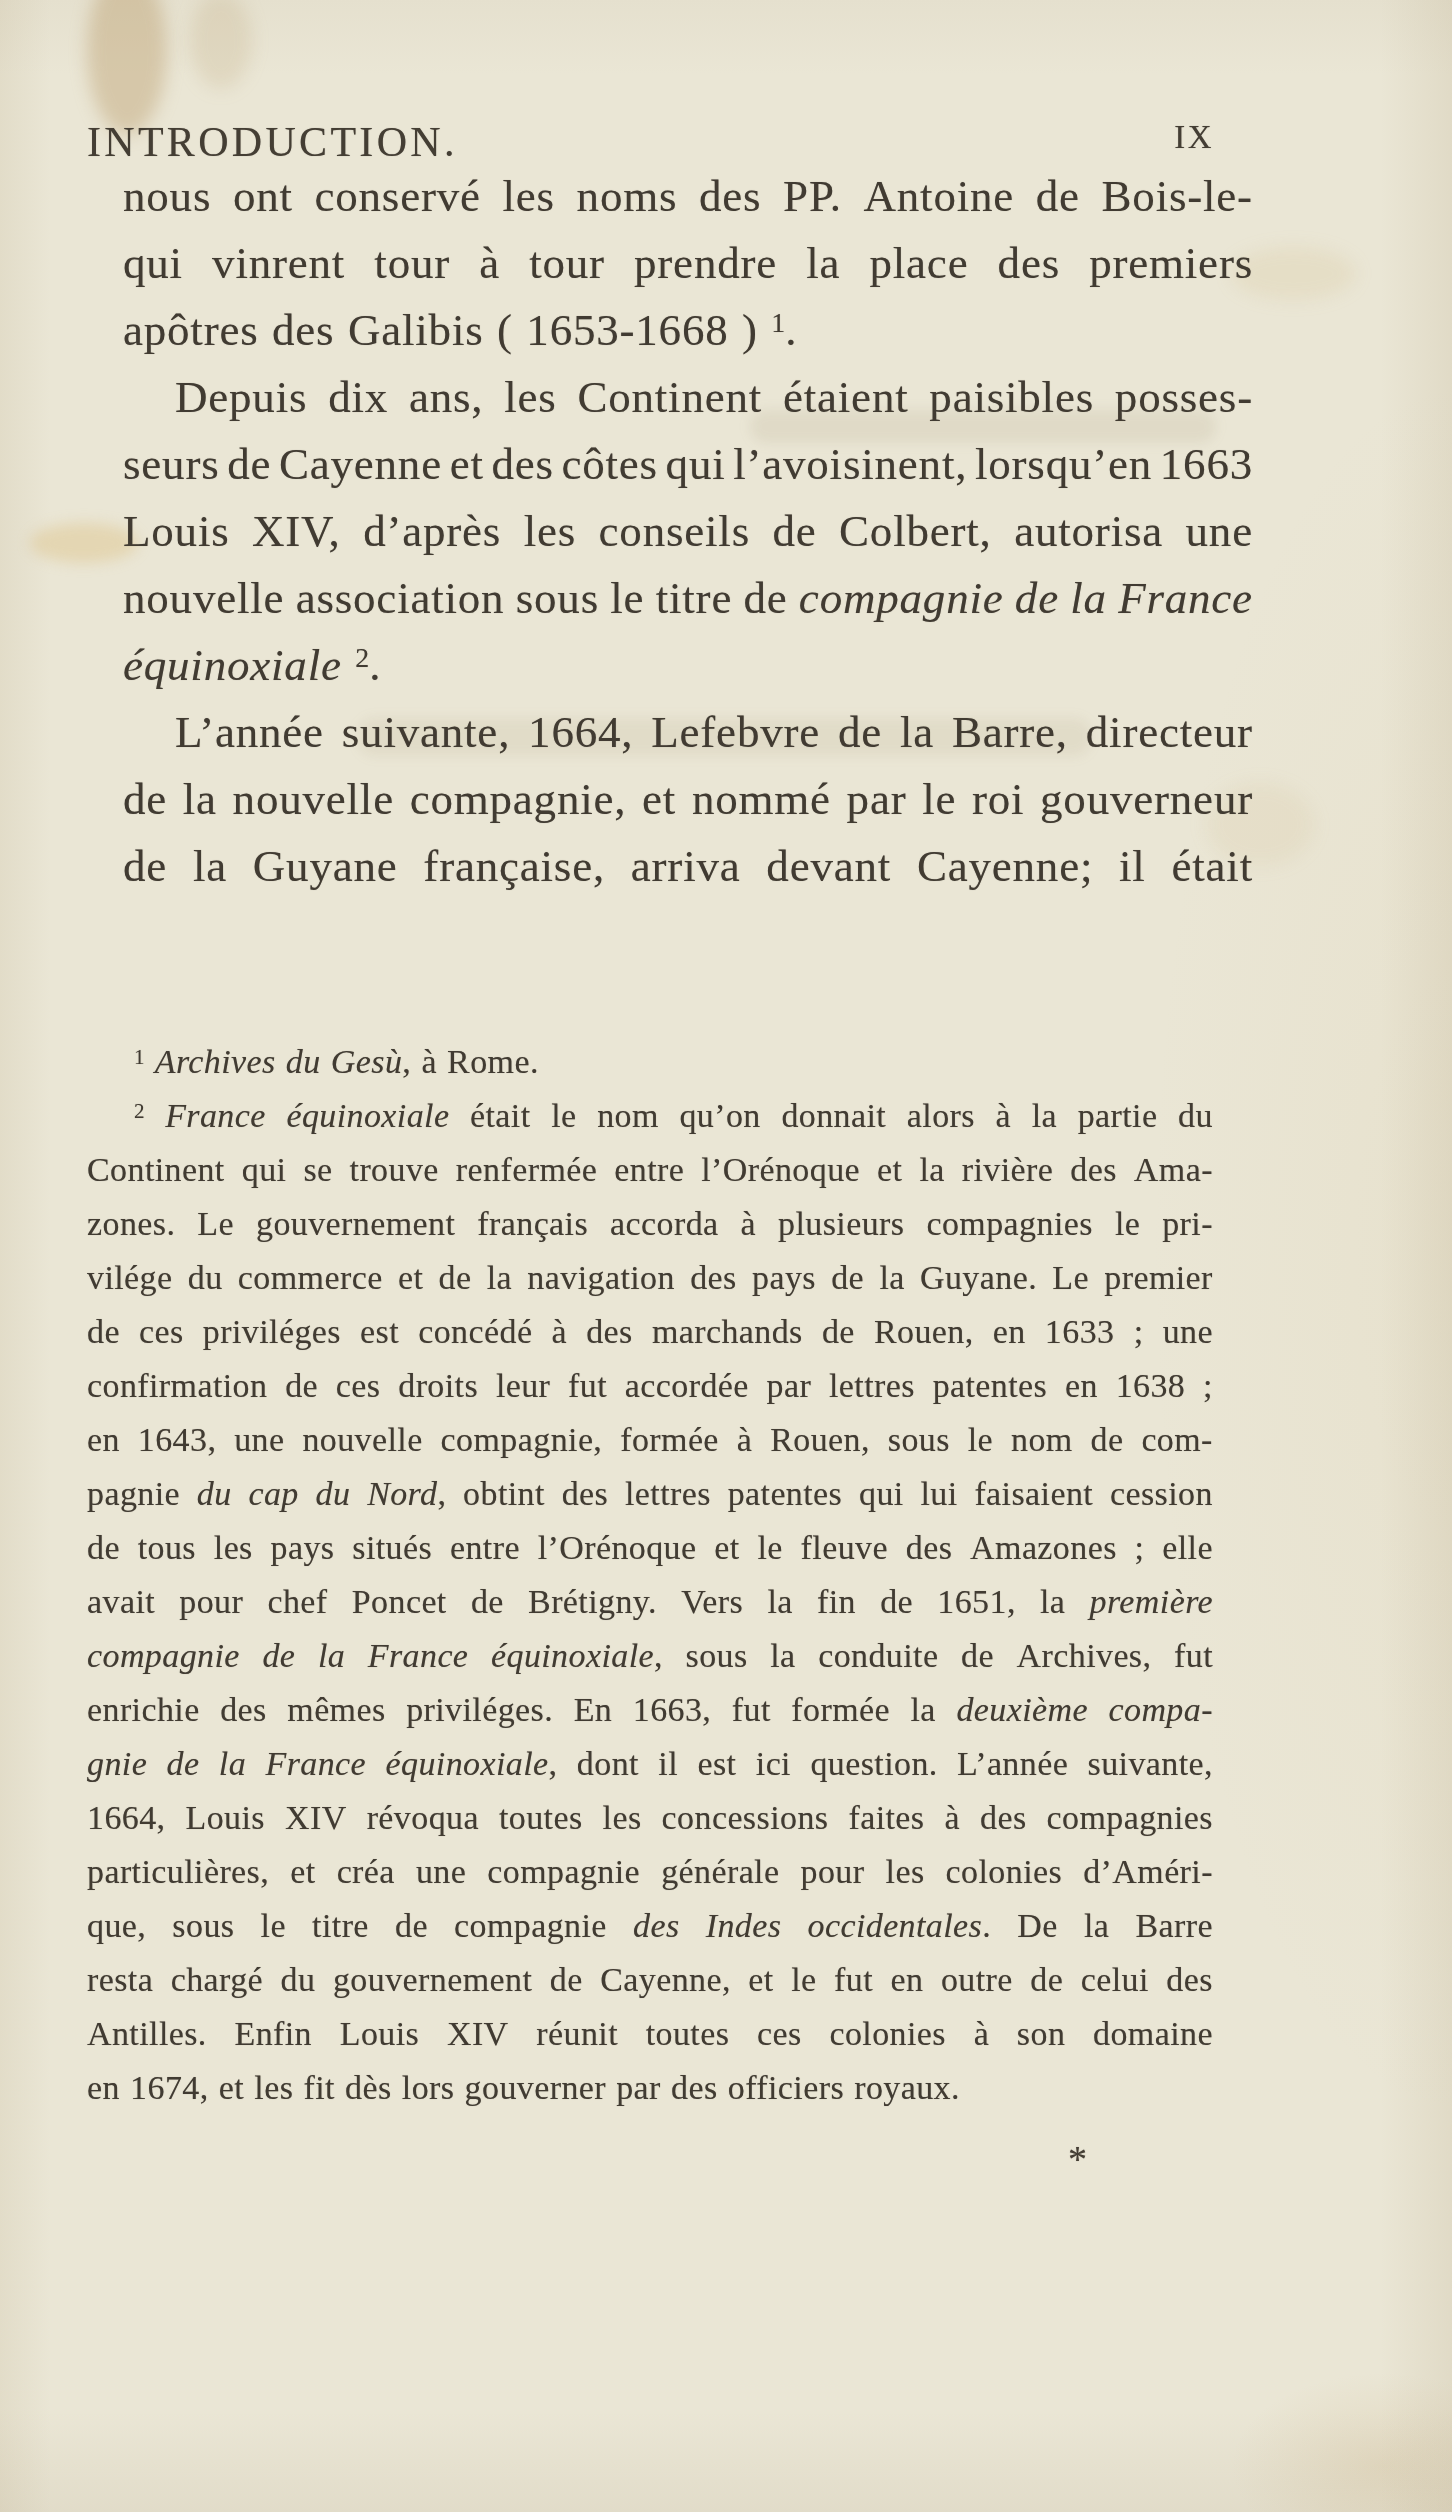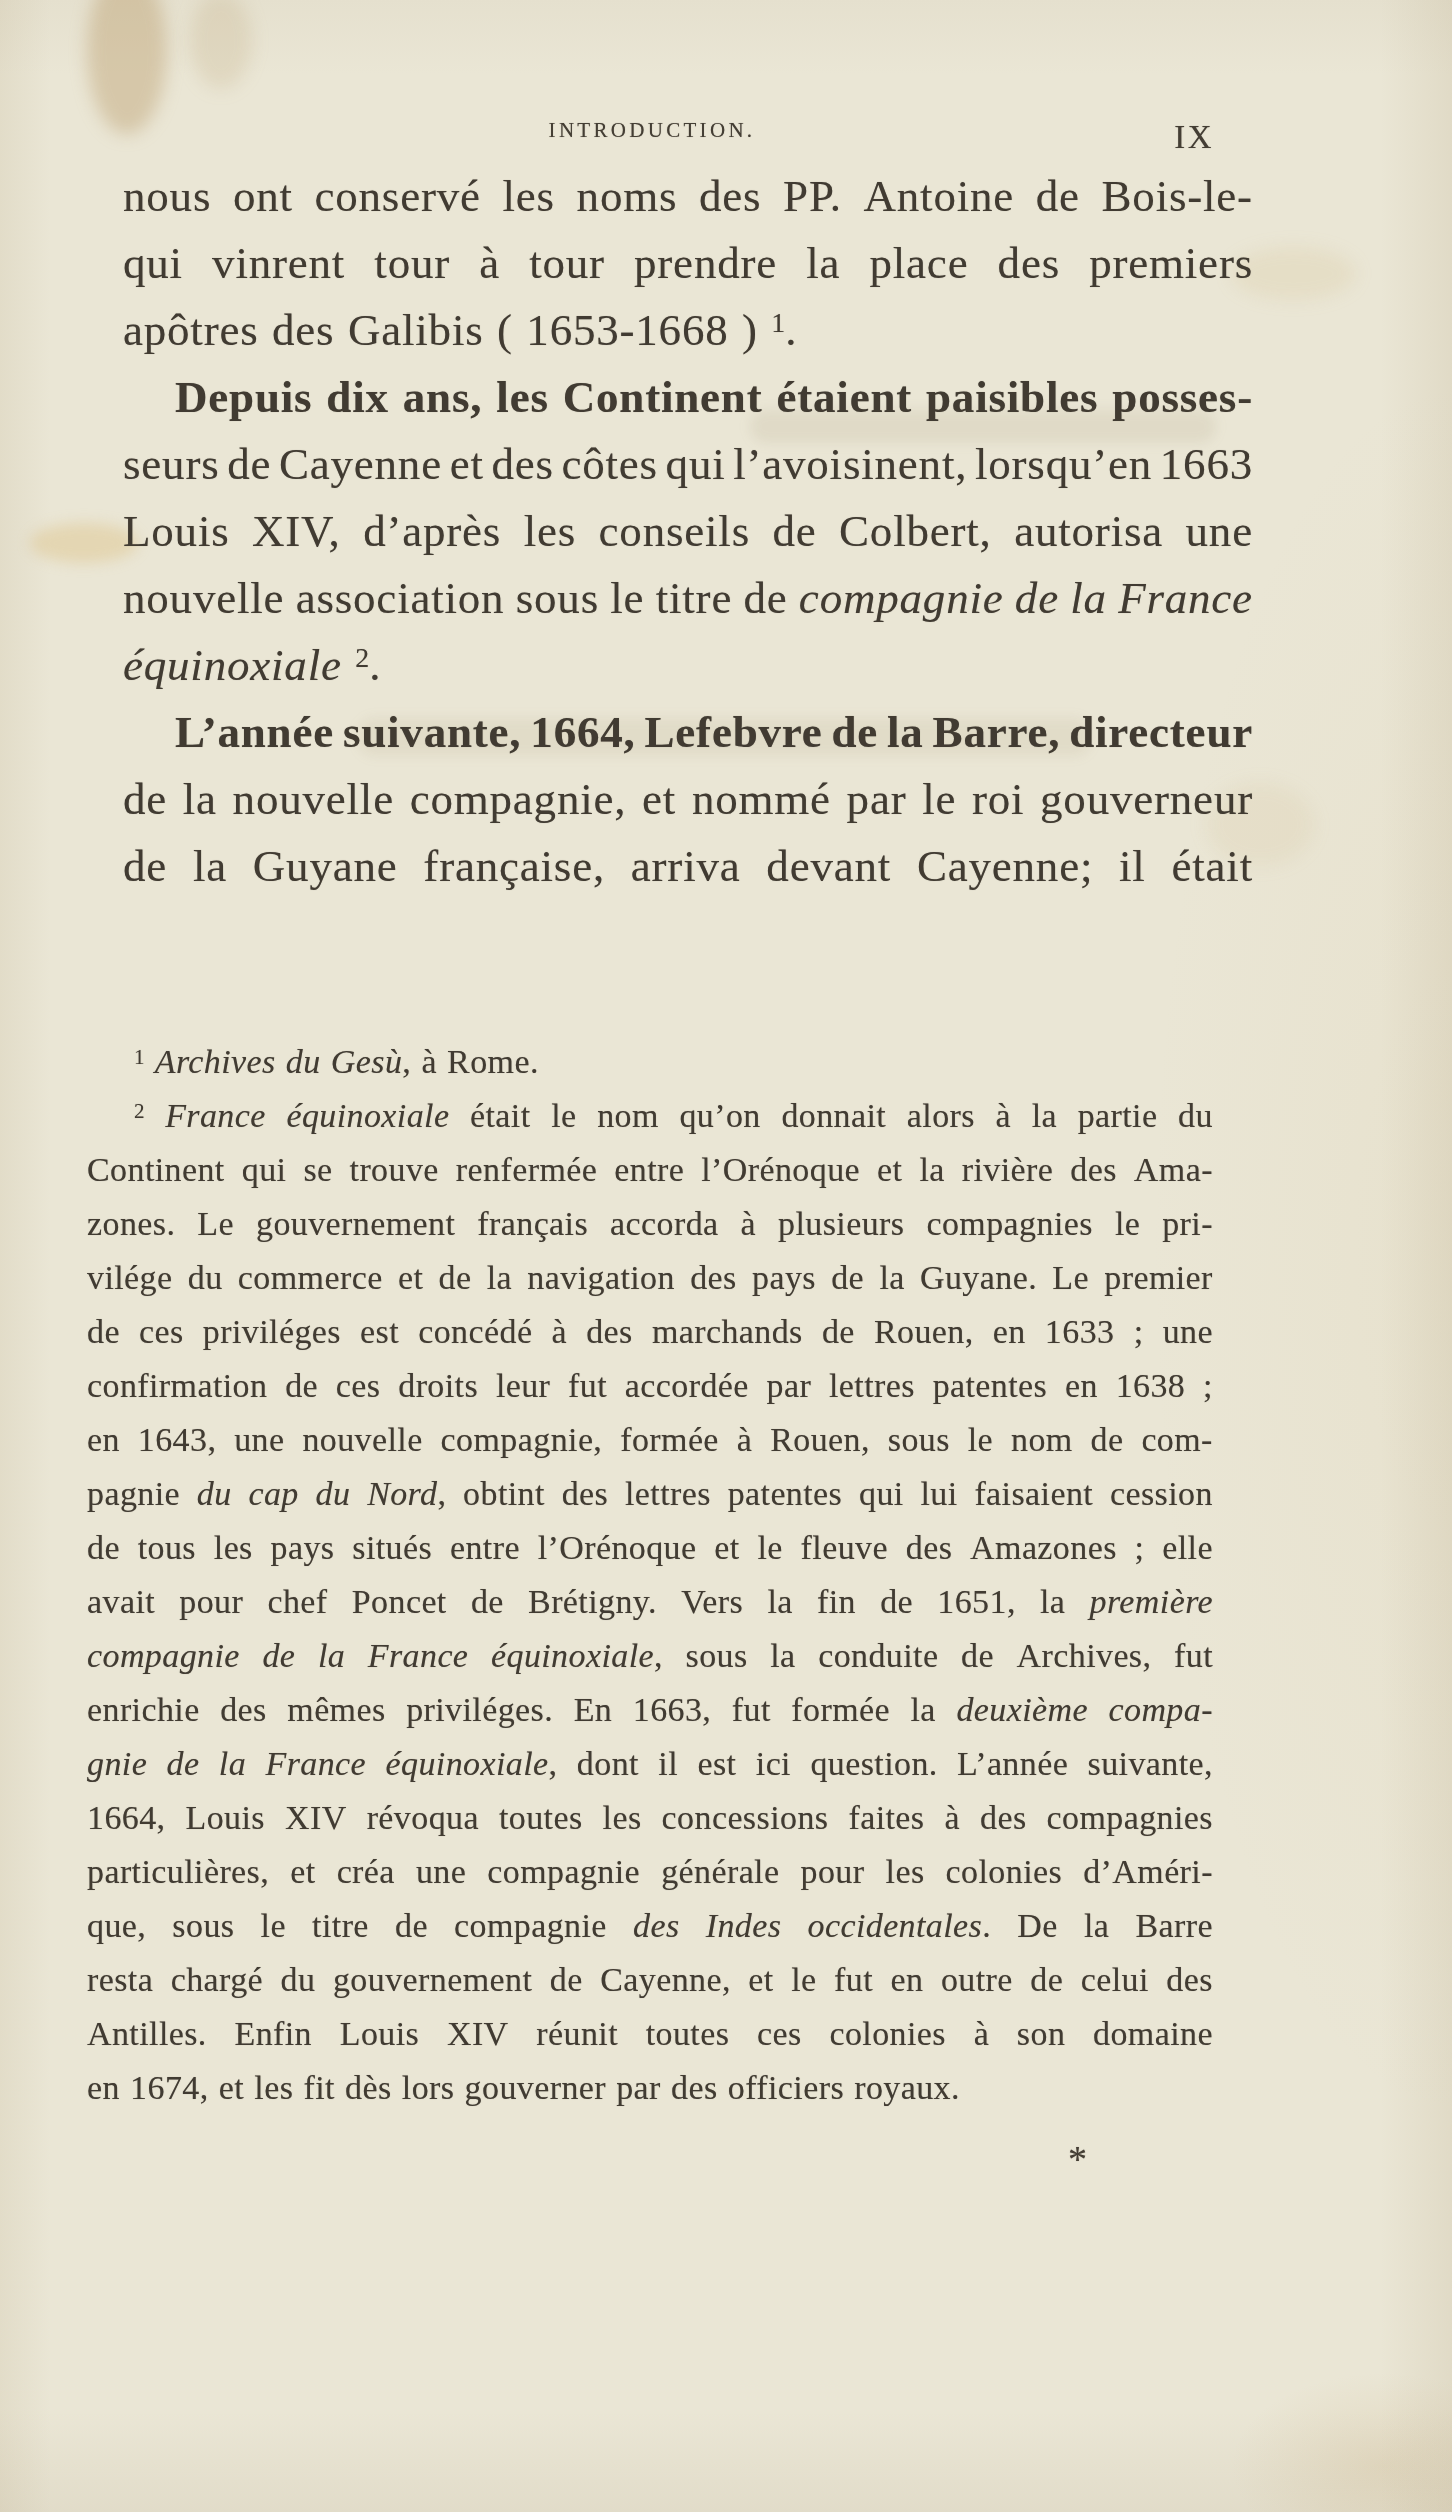--- a/index.html
+++ b/index.html
@@ -25,37 +25,37 @@
   .s2{left:190px;top:-8.3px;width:62px;height:97px;background:rgba(176,142,84,.16);}
   .s3{left:30px;top:523px;width:108px;height:40px;background:rgba(214,170,80,.26);filter:blur(6.7px);}
   .s4{left:1231px;top:247px;width:125px;height:53px;background:rgba(200,168,104,.13);}
   .s5{left:1206px;top:783px;width:108px;height:83px;background:rgba(200,168,104,.10);}
   .ghost{position:absolute;filter:blur(5.8px);border-radius:16.7px;pointer-events:none;}
   .g1{left:750px;top:410px;width:466px;height:33px;background:rgba(141,117,82,.10);}
   .g2{left:358px;top:718px;width:733px;height:38px;background:rgba(141,117,82,.09);}
 
   .header{position:absolute;left:87px;top:118px;width:1130px;height:47px;}
   .running-title{
-    text-align:center;font-size:21px;letter-spacing:3.3px;
+    text-align:left;font-size:42px;letter-spacing:3.3px;
     color:#443e34;text-shadow:0 0 0.8px rgba(65,59,50,.55);
   }
   .page-number{
     position:absolute;right:3px;top:0.8px;font-size:33px;letter-spacing:2.5px;
     color:#443e34;text-shadow:0 0 0.8px rgba(65,59,50,.55);
   }
 
   .textblock{position:absolute;left:87px;text-shadow:0 0 0.8px rgba(65,59,50,.45);}
   .body-text{top:170px;width:1130px;font-size:45px;letter-spacing:0.8px;margin-left:36px;}
   .body-text .line{height:67px;}
   .footnotes{top:1043px;width:1126px;font-size:34px;letter-spacing:0.4px;}
   .footnotes .line{height:54px;}
 
   .line{display:flex;justify-content:space-between;align-items:baseline;}
   .line.end{justify-content:flex-start;column-gap:.30em;}
-  .body-text .line.indent{padding-left:52px;font-weight:bold;}
+  .body-text .line.indent{padding-left:52px;}
   .footnotes .line.indent{padding-left:47px;}
   .w{white-space:pre;}
   .fr.italic{font-style:italic;}
   .fr.sup{font-size:.62em;position:relative;top:-.45em;letter-spacing:0;}
 
   .sig{position:absolute;left:1068px;top:2137px;font-size:38px;color:#443e34;
        text-shadow:0 0 0.8px rgba(65,59,50,.5);}
 </style>
 </head>
 <body>

